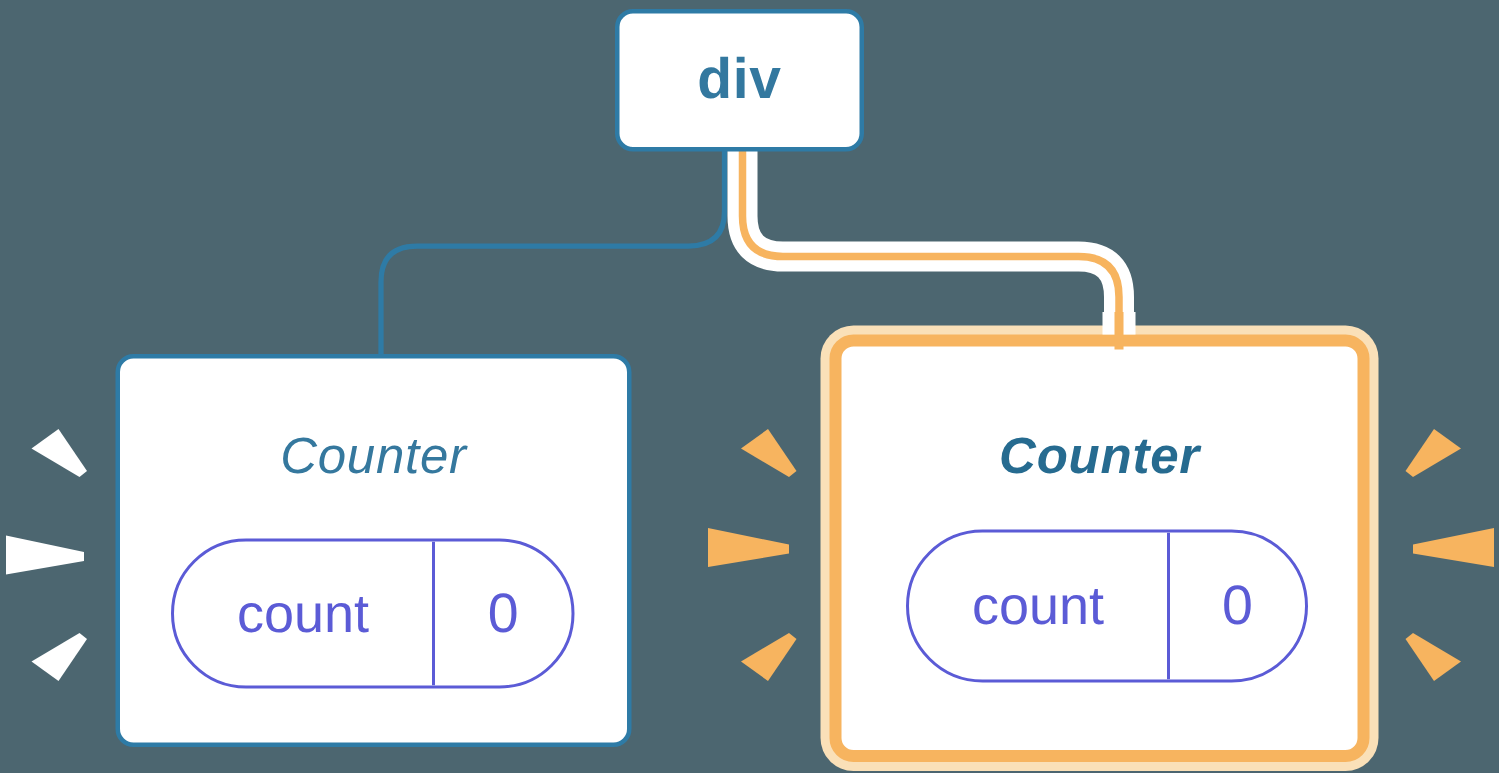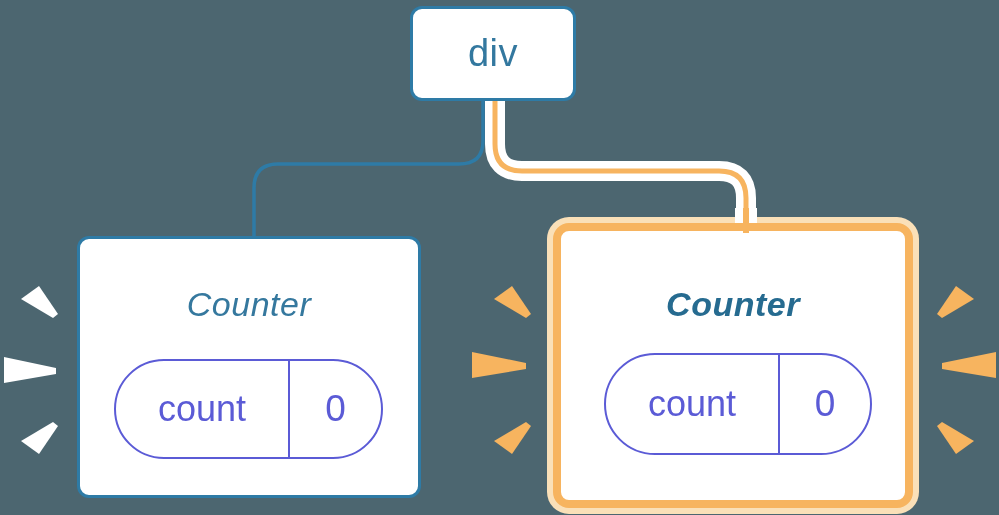--- a/index.html
+++ b/index.html
@@ -13,21 +13,21 @@
   body{font-family:"Liberation Sans","DejaVu Sans",sans-serif;background:var(--background);}
   .stage{position:relative;width:999px;height:515px;background:var(--background);overflow:hidden;}
   .layer{position:absolute;left:0;top:0;width:999px;height:515px;}
   svg.layer{pointer-events:none;}
 
   .node-root{
     position:absolute;left:410px;top:6px;width:166px;height:95px;
     background:var(--card-bg);border:3px solid var(--blue);border-radius:12px;
     display:flex;align-items:center;justify-content:center;z-index:2;
   }
-  .node-root .root-label{font-size:38px;font-weight:400;color:var(--blue-text);letter-spacing:.5px;}
+  .node-root .root-label{font-size:38px;font-weight:700;color:var(--blue-text);letter-spacing:.5px;}
 
   .counter-card{position:absolute;background:var(--card-bg);z-index:2;}
   .counter-left{
     left:77px;top:236px;width:344px;height:262px;
     border:3px solid var(--blue);border-radius:12px;
   }
   .counter-right{
     left:553px;top:223px;width:360px;height:285px;
     border:8px solid var(--orange);border-radius:16px;
     box-shadow:0 0 0 6px var(--orange-pale);

